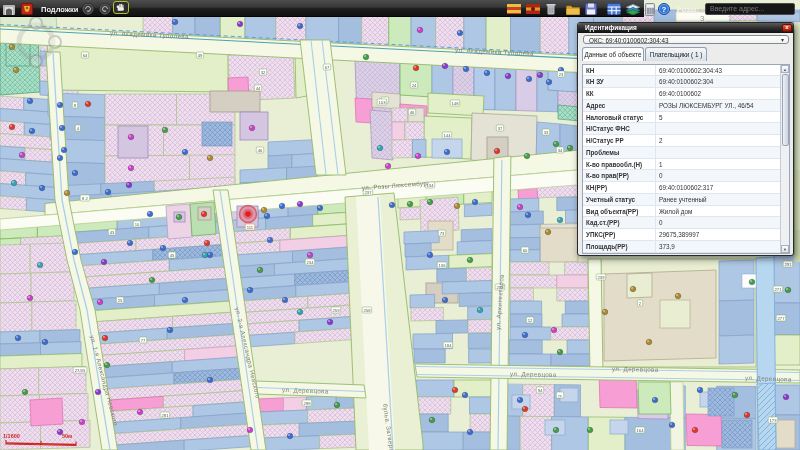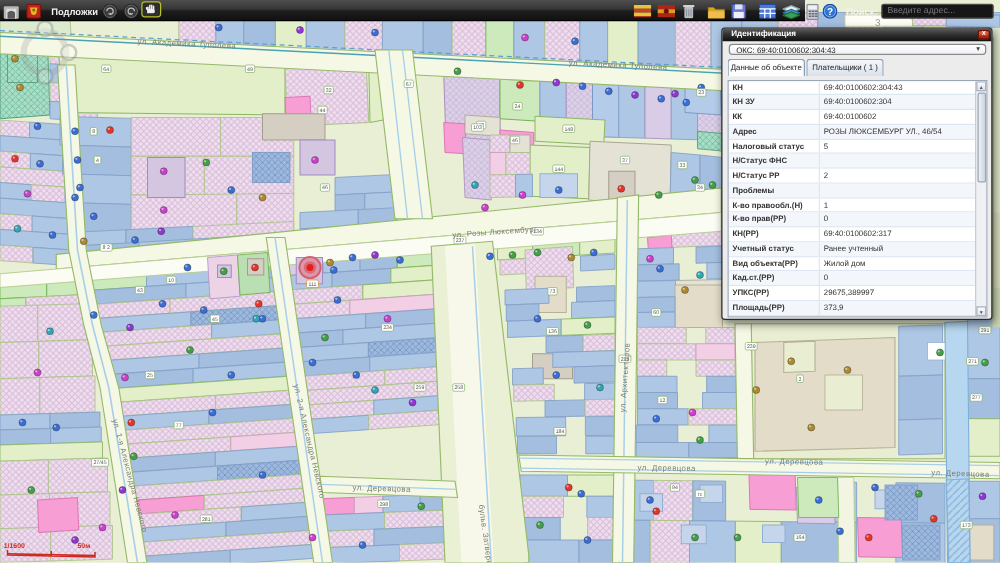--- a/index.html
+++ b/index.html
@@ -855,21 +855,21 @@
  <svg class="ticon" style="left:645px;top:2.5px" width="10" height="13" viewBox="0 0 10 13">
    <rect x="0.5" y="0.5" width="9" height="12" rx="1" fill="#c8ccd4" stroke="#8a8e96"></rect>
    <rect x="1.5" y="1.5" width="7" height="3" fill="#eef1f6"></rect>
    <path d="M2,6 h2 M4.5,6 h2 M7,6 h2 M2,8 h2 M4.5,8 h2 M7,8 h2 M2,10 h2 M4.5,10 h2 M7,10 h2" stroke="#667" stroke-width="1.2"></path>
  </svg>
  <svg class="ticon" style="left:658px;top:2.5px" width="12" height="12" viewBox="0 0 12 12">
    <circle cx="6" cy="6" r="5.5" fill="#2f74d8" stroke="#1a4a9a"></circle>
    <circle cx="6" cy="6" r="4.5" fill="none" stroke="#7fb0f0" stroke-width="0.8"></circle>
    <text x="6" y="8.8" font-size="8" fill="#fff" text-anchor="middle" font-weight="bold" font-family="Liberation Sans">?</text>
  </svg>
- <div class="tbtxt" style="left:677px">Поиск:</div>
+ <div class="tbtxt" style="left:677px">Розы:</div>
  <div id="srch">Введите адрес...</div>
 </div>
 
 <div id="panel">
  <div id="ptitle">Идентификация</div>
  <div id="pclose">x</div>
  <div id="pdrop">ОКС: 69:40:0100602:304:43</div>
  <div id="tab1" class="tab">Данные об объекте</div>
  <div id="tab2" class="tab">Плательщики ( 1 )</div>
  <div id="ptable">

